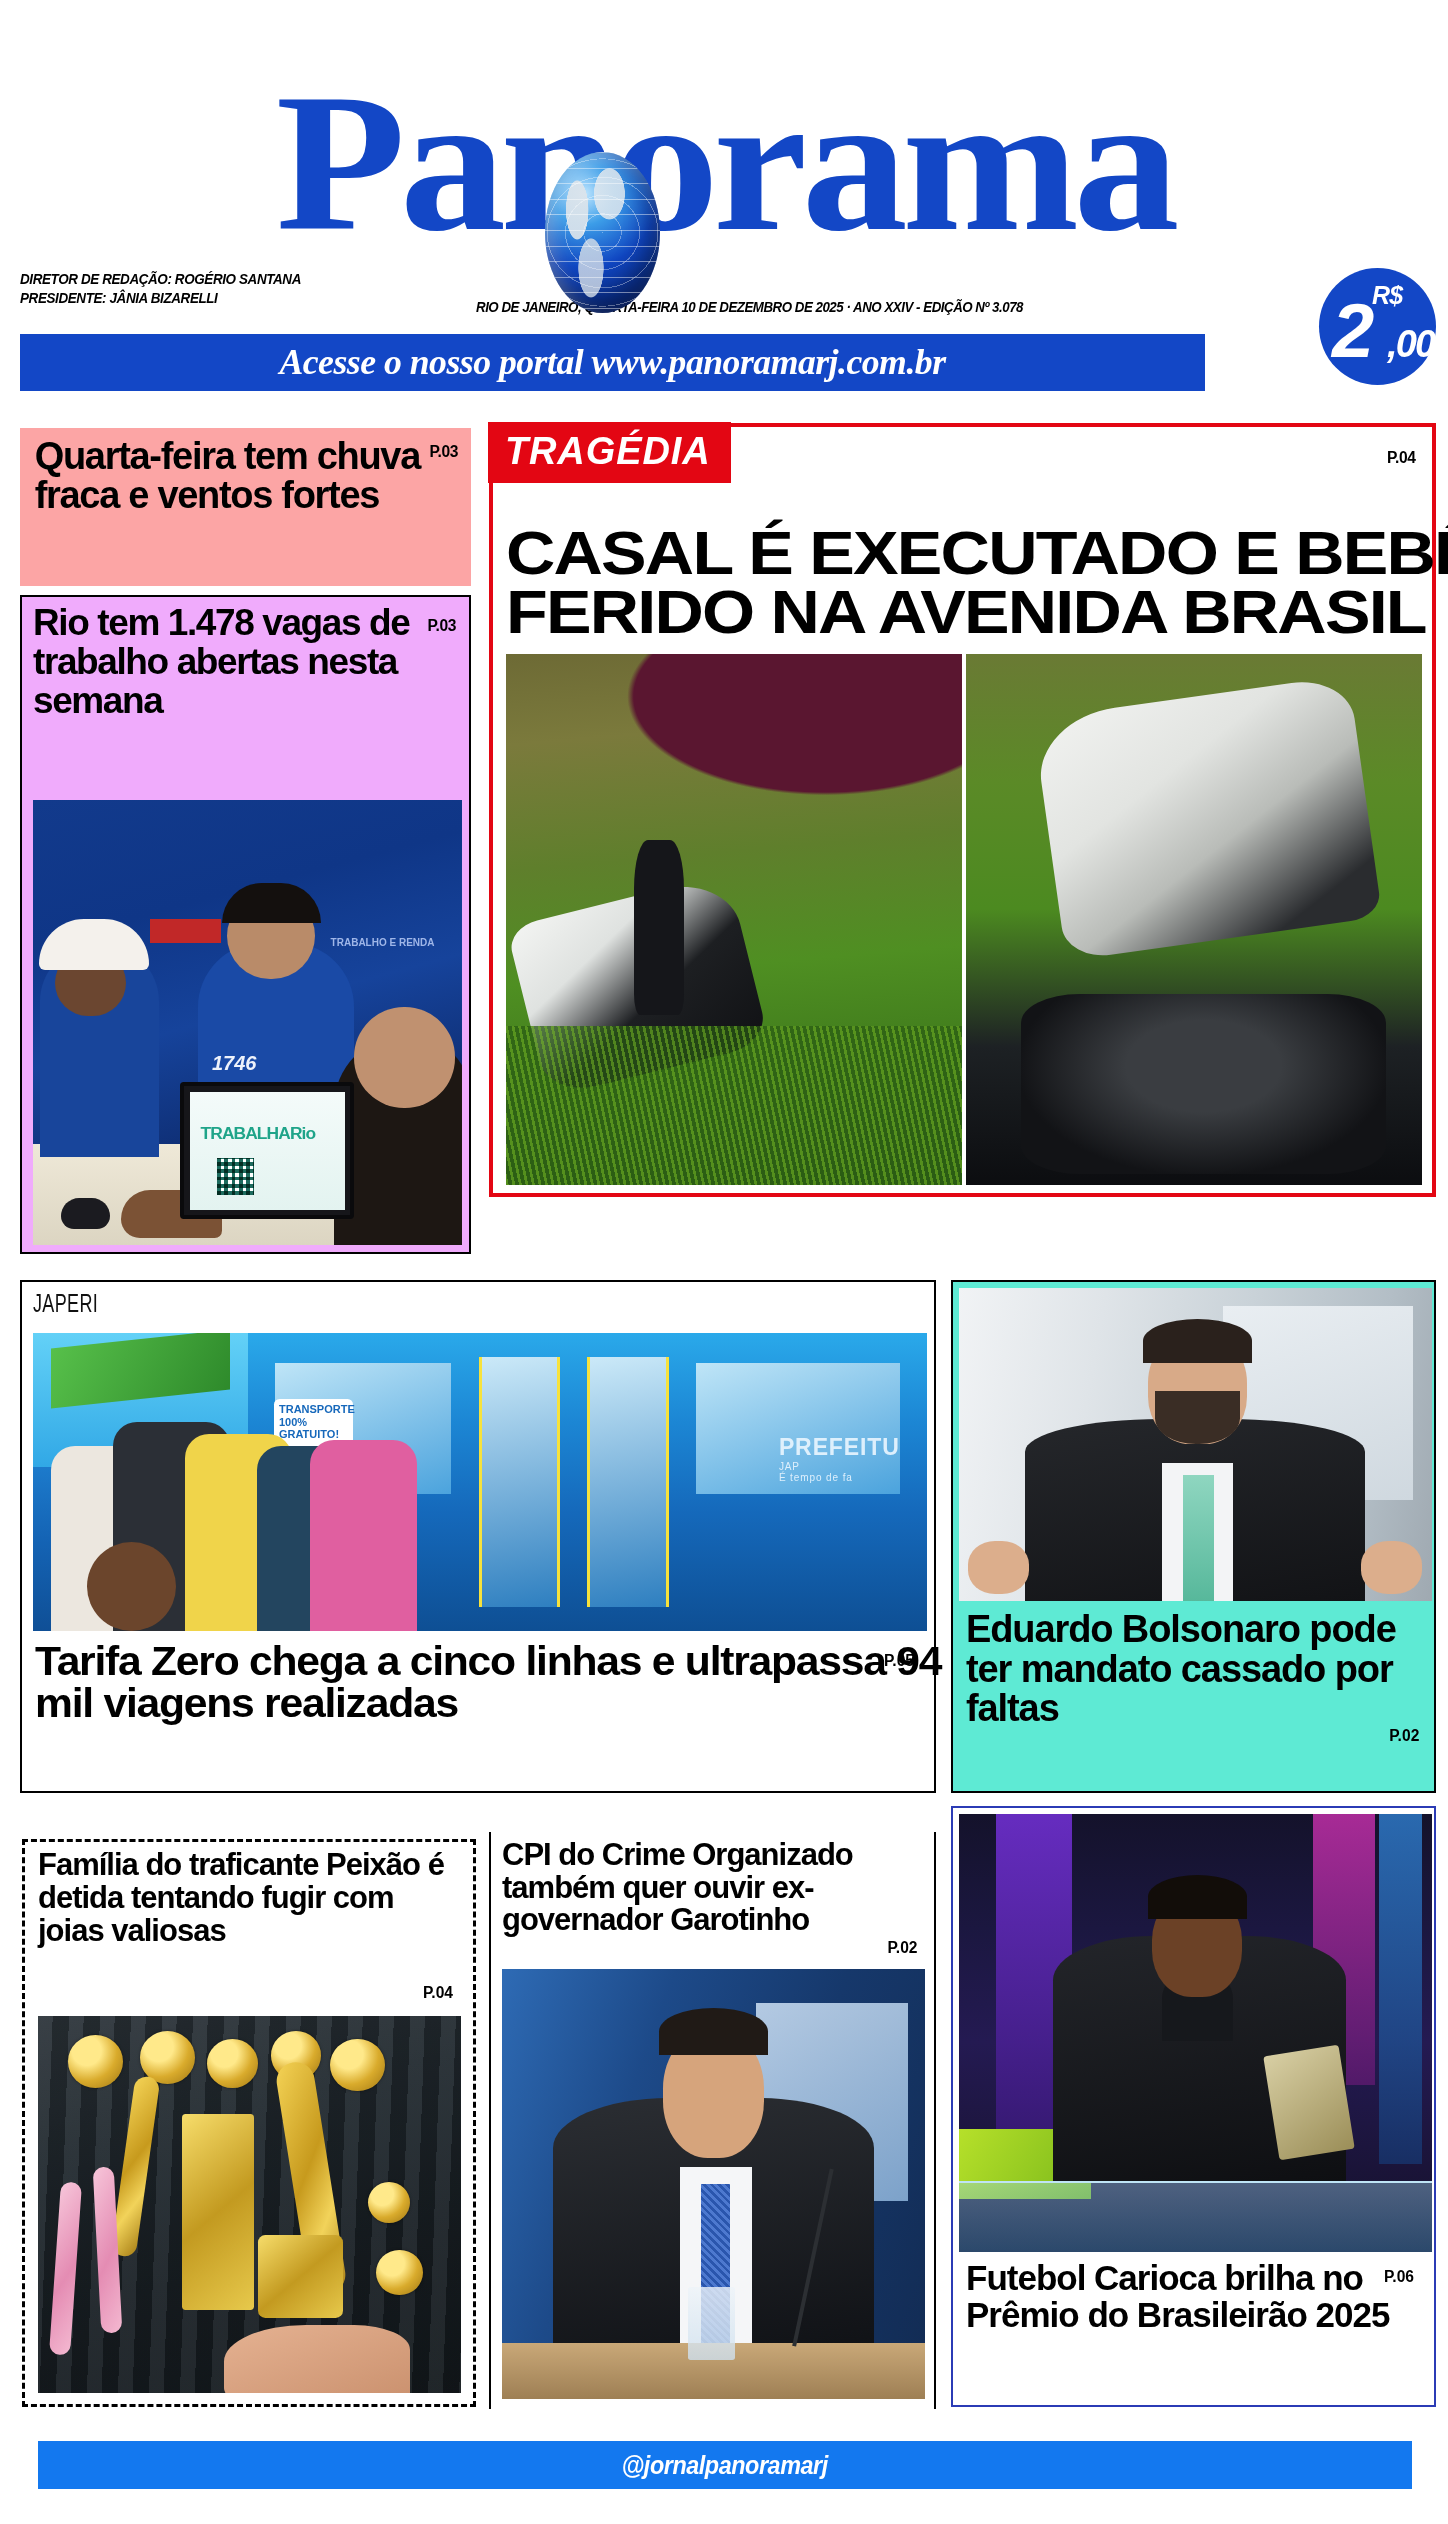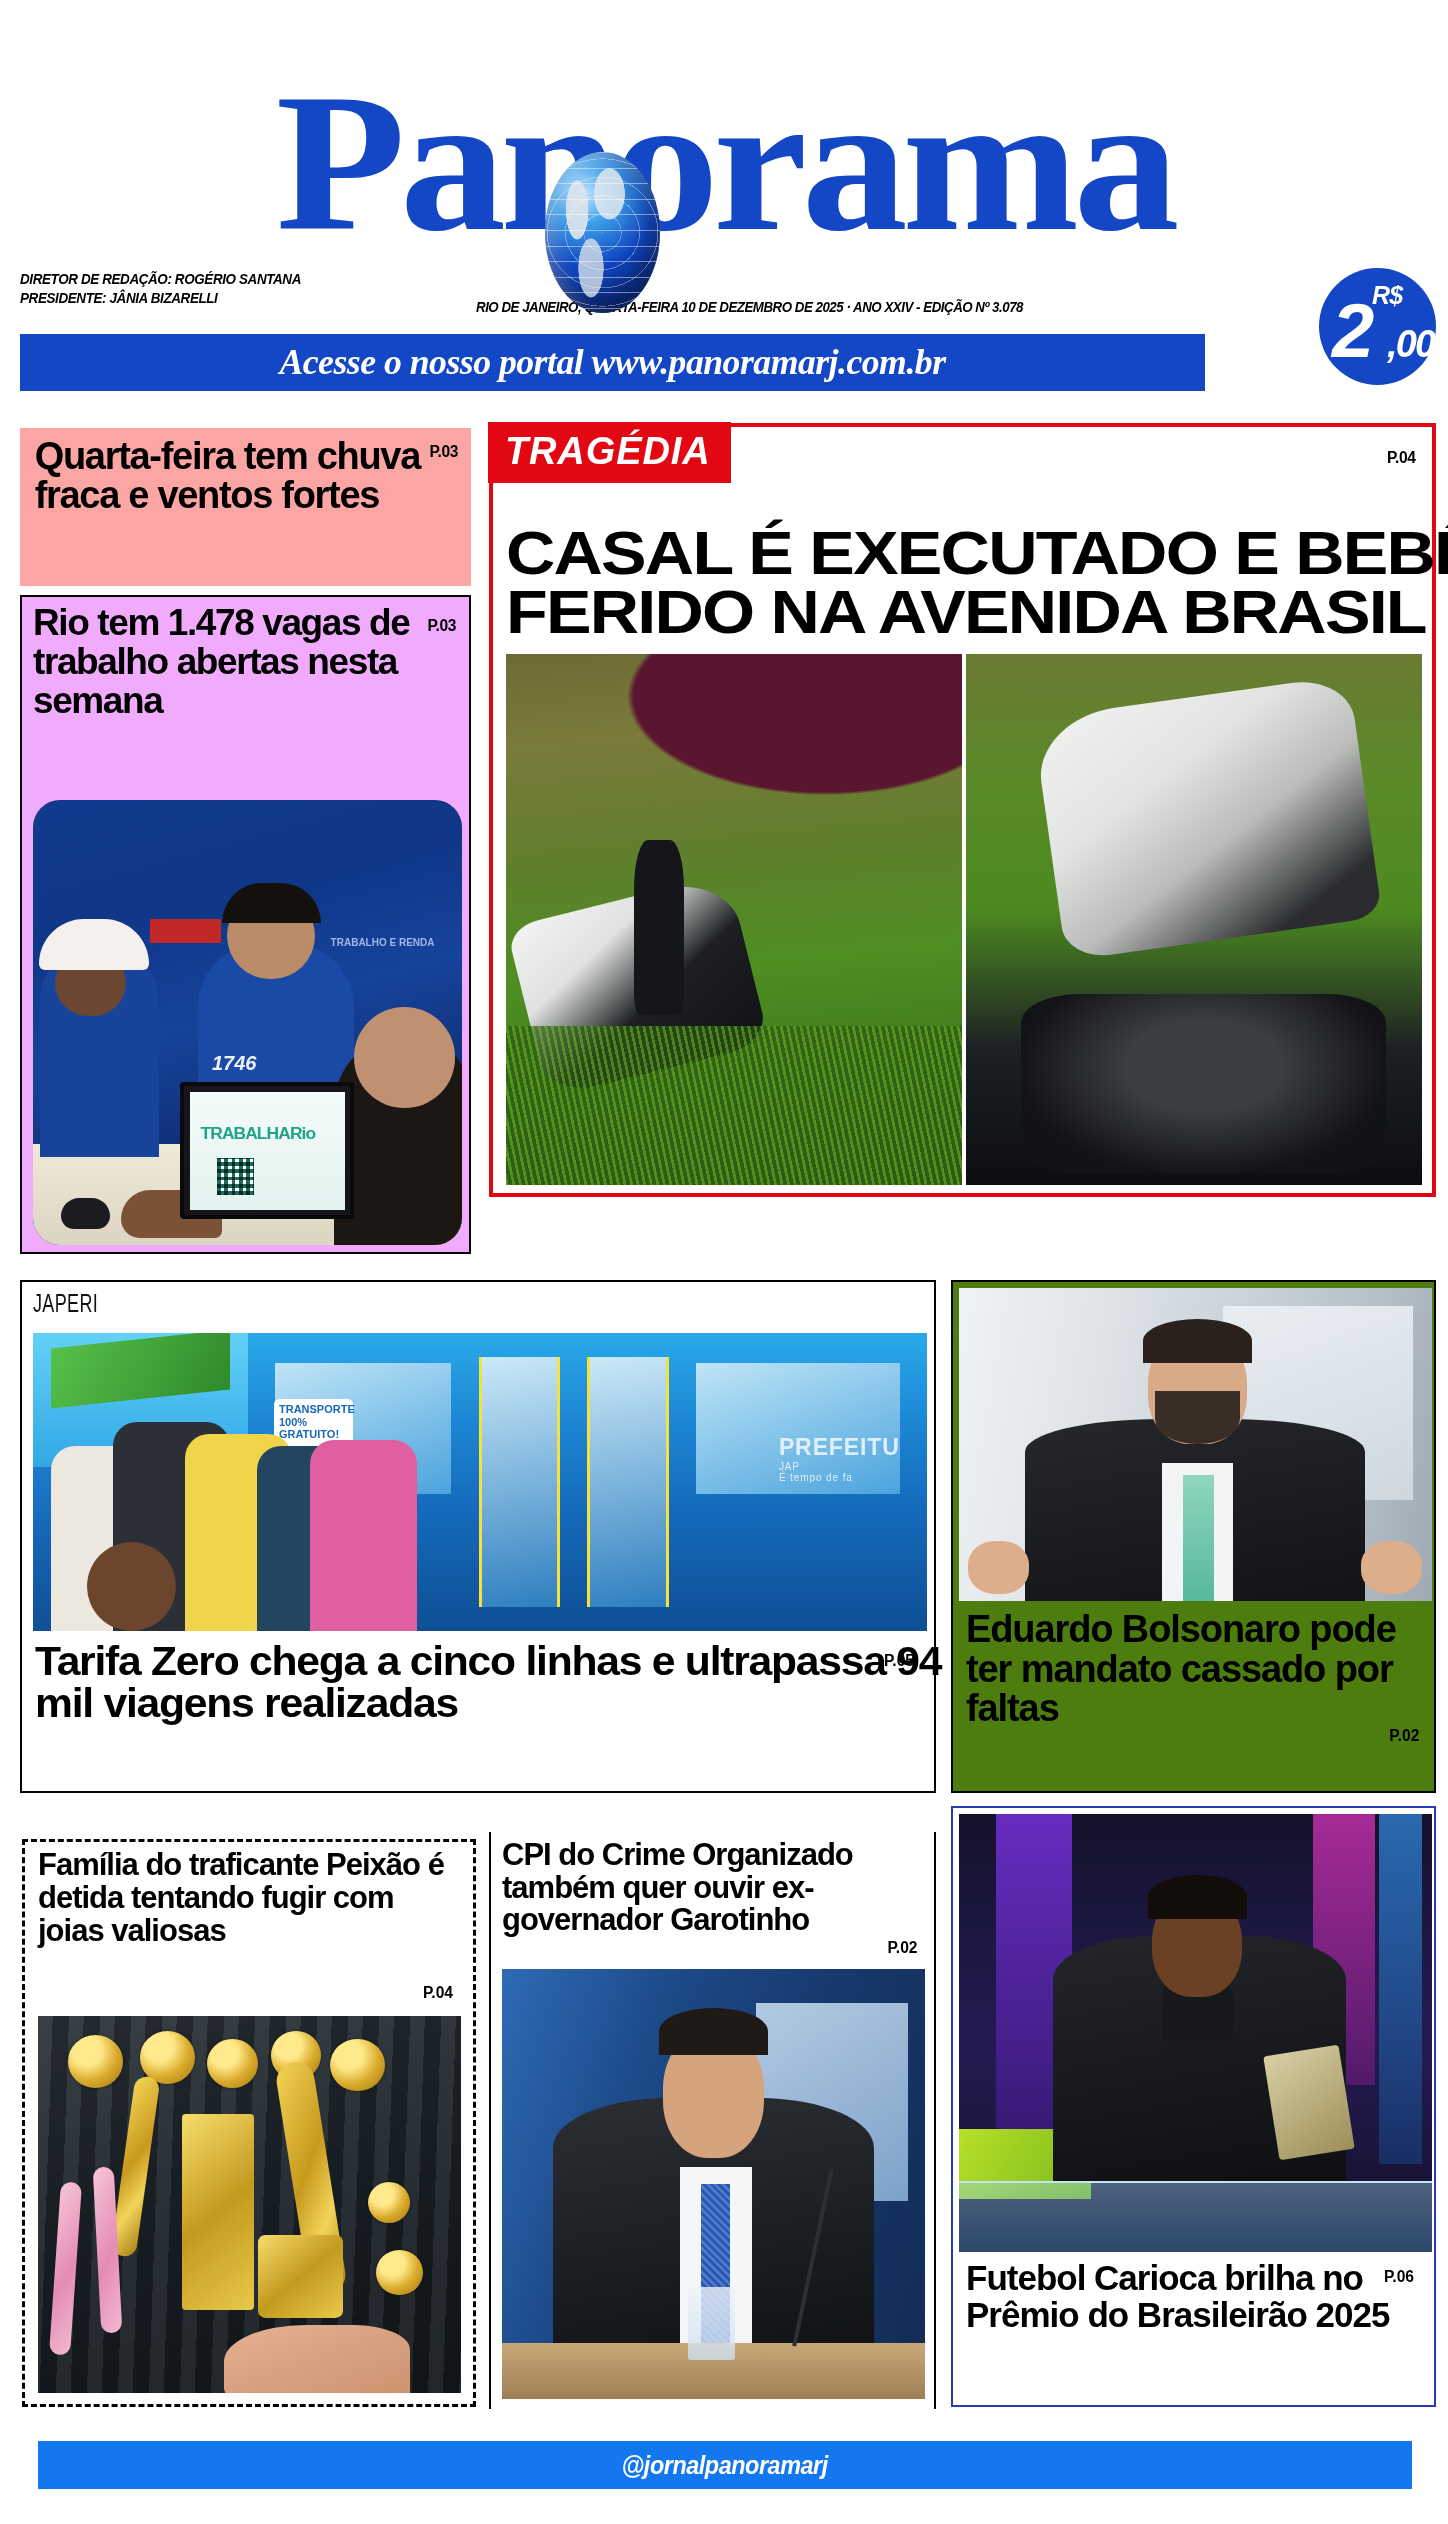--- a/index.html
+++ b/index.html
@@ -155,21 +155,20 @@
     font-family:"Liberation Sans", sans-serif;
     font-weight:700; font-size:37px; line-height:1.05;
     color:#000; letter-spacing:-1.4px;
   }
   .jobs-photo {
     position:absolute; left:11px; top:203px;
     width:429px; height:445px;
     background:
       linear-gradient(165deg,#123a8c 0%,#0f3687 26%,#16439b 48%,#0e2d72 72%,#0b2459 100%);
     overflow:hidden;
-    border-radius:27px;
   }
   .jp-table { position:absolute; left:0; bottom:0; width:100%; height:101px; background:linear-gradient(#efe9d8,#dcd5c2); }
   .jp-laptop { position:absolute; left:147px; bottom:26px; width:174px; height:137px; background:#16161a; border:4.6px solid #0a0a0c; border-radius:3.7px; }
   .jp-screen { position:absolute; inset:5.5px; background:linear-gradient(#f4fbfa,#e3f3f0); }
   .jp-brand { position:absolute; left:11px; top:31px; font-size:17.4px; font-weight:700; color:#1fa489; font-family:"Liberation Sans",sans-serif; letter-spacing:-0.9px; }
   .jp-qr { position:absolute; left:27.5px; top:66px; width:37px; height:37px; background:
       repeating-linear-gradient(90deg,#1d6b5e 0 3.7px, #fff 3.7px 7.3px),
       repeating-linear-gradient(0deg,#1d6b5e 0 3.7px, #fff 3.7px 7.3px);
       background-blend-mode:multiply; }
   .jp-p1 { position:absolute; left:7.3px; bottom:88px; width:119px; height:211px; background:#18459b; border-radius:55px 55px 0 0; }
@@ -284,21 +283,21 @@
     font-weight:700; font-size:41px; line-height:1.02;
     color:#000; letter-spacing:-1.2px;
     transform:scaleX(1.04); transform-origin:left top;
   }
   .japeri-pg { position:absolute; right:20px; top:370px; font-size:15.6px; font-weight:700; font-family:"Liberation Sans",sans-serif; }
 
   
   .eduardo-box {
     position:absolute; left:951px; top:1280px;
     width:485px; height:513px;
-    border:2.7px solid #000; background:#4d7c0f;
+    border:2.7px solid #000; background:#5eead4;
   }
   .eduardo-photo {
     position:absolute; left:5.5px; top:5.5px; width:473px; height:313px;
     overflow:hidden;
     background:linear-gradient(180deg,#e9ecef 0%,#d3d9de 32%,#b9c2c8 66%,#a7b1b8 100%);
   }
   .ed-bg { position:absolute; inset:0; background:
       linear-gradient(100deg,#f1f3f5 0%,#dfe4e8 28%,#c9d2d8 56%,#b3bec6 82%,#9fa9b1 100%); }
   .ed-win { position:absolute; right:4%; top:6%; width:40%; height:62%; background:linear-gradient(160deg,#e9eef2,#cfd8df); }
   .ed-suit { position:absolute; left:14%; bottom:0; width:72%; height:58%; background:linear-gradient(170deg,#25272b,#121316); border-radius:40% 40% 0 0 / 18% 18% 0 0; }

